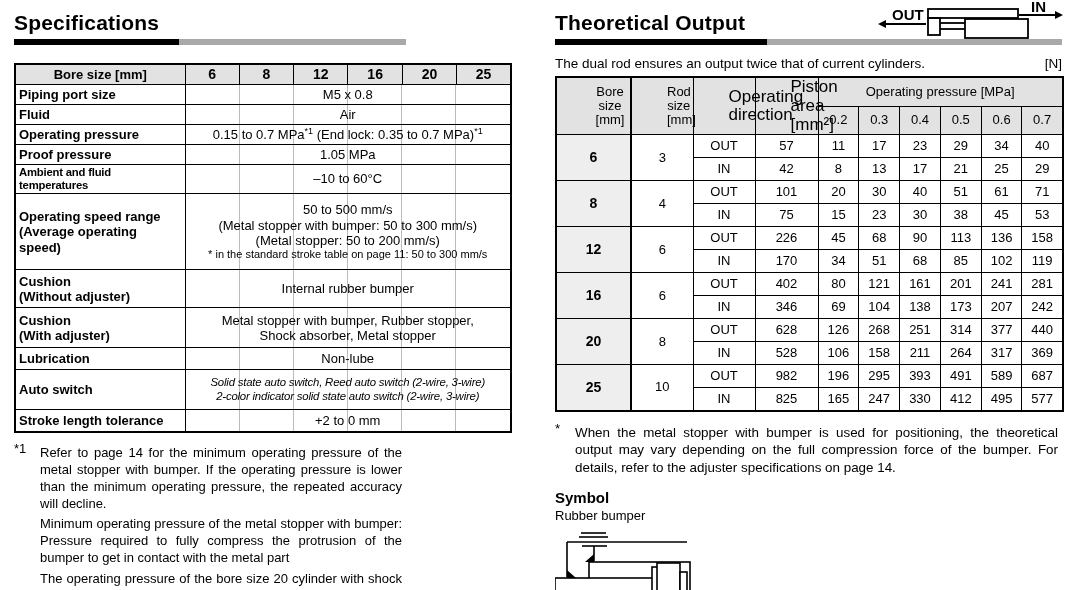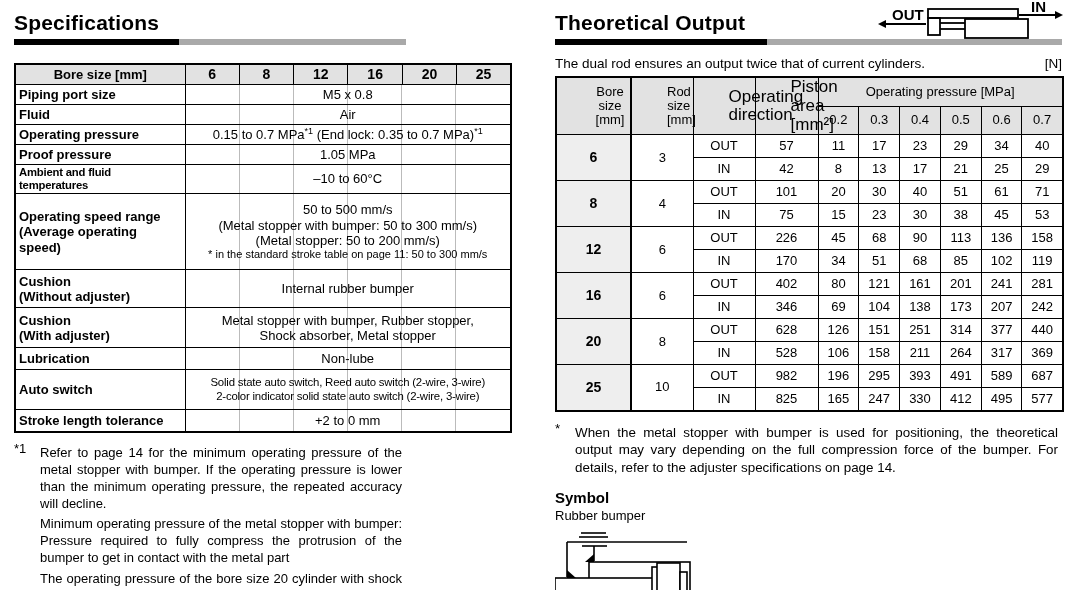--- a/index.html
+++ b/index.html
@@ -34,21 +34,21 @@
   .spec-table td.val { text-align: center; }
   .vlines {
     background-image:
       linear-gradient(#bbb,#bbb), linear-gradient(#bbb,#bbb), linear-gradient(#bbb,#bbb),
       linear-gradient(#bbb,#bbb), linear-gradient(#bbb,#bbb);
     background-size: 1px 100%;
     background-repeat: no-repeat;
     background-position: 16.667% 0, 33.333% 0, 50% 0, 66.667% 0, 83.333% 0;
   }
   .small-note { font-size: 11px; }
-  .small-line { font-size: 11.4px; letter-spacing: -0.2px; }
+  .small-line { font-size: 11.4px; letter-spacing: -0.2px; font-style: italic; }
   sup { font-size: 9px; vertical-align: super; line-height: 0; }
 
   
   .fn { display: flex; margin-top: 8px; font-size: 13px; line-height: 1.3; }
   .fn .fn-marker { flex: none; width: 22px; }
   .fn .fn-marker.star-only { width: 16px; }
   .fn .fn-body { flex: 1; text-align: justify; }
   .fn .fn-body p { margin: 4px; }
 
   
@@ -320,21 +320,21 @@
           <td>173</td>
           <td>207</td>
           <td>242</td>
         </tr>
         <tr>
           <td class="bore-cell" rowspan="2">20</td>
           <td rowspan="2">8</td>
           <td>OUT</td>
           <td>628</td>
           <td>126</td>
-          <td>151</td>
+          <td>268</td>
           <td>251</td>
           <td>314</td>
           <td>377</td>
           <td>440</td>
         </tr>
         <tr>
           <td>IN</td>
           <td>528</td>
           <td>106</td>
           <td>158</td>

